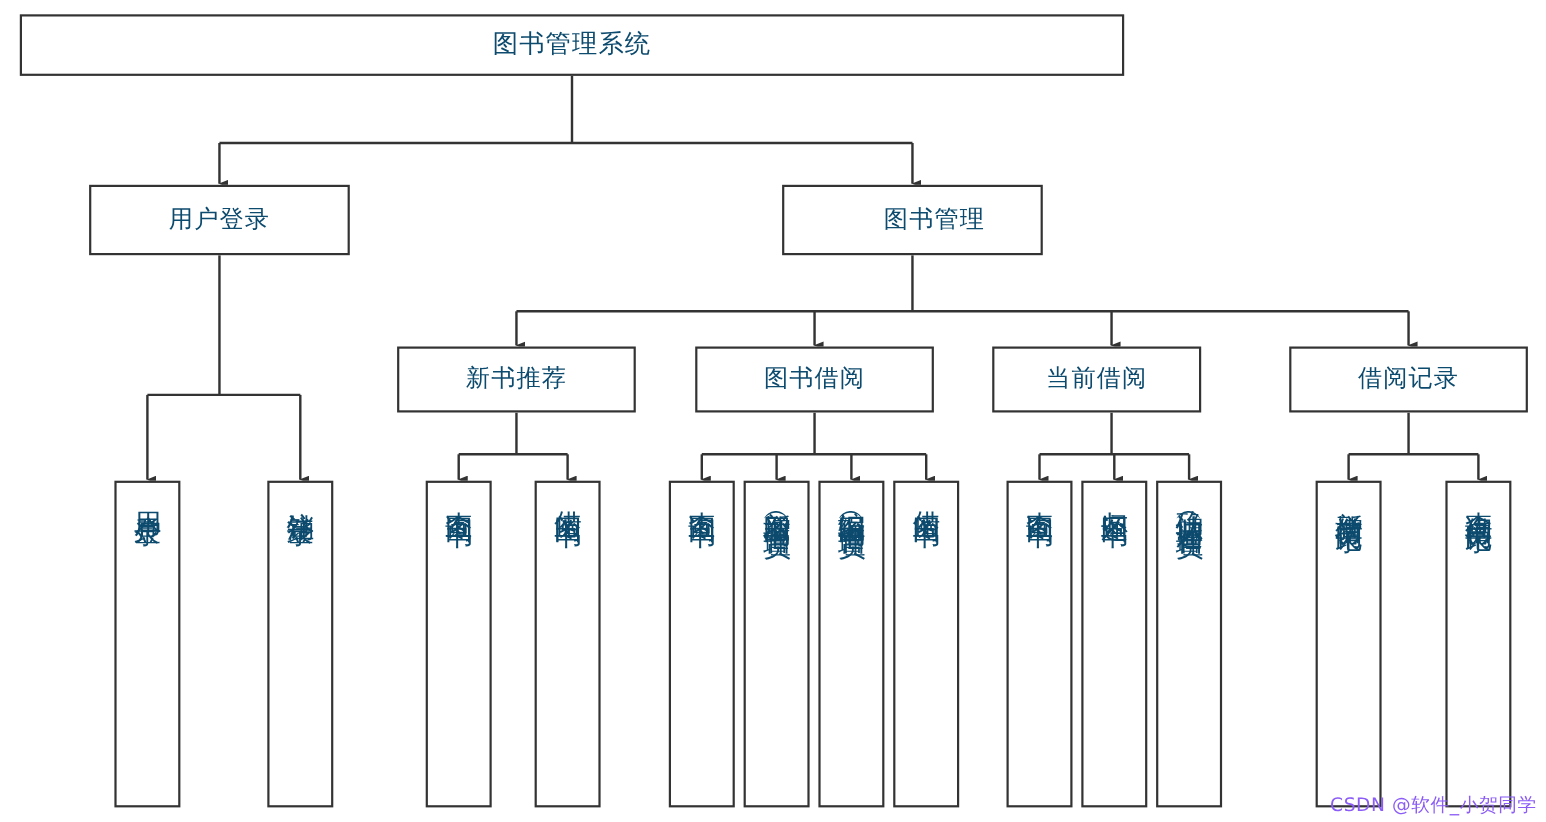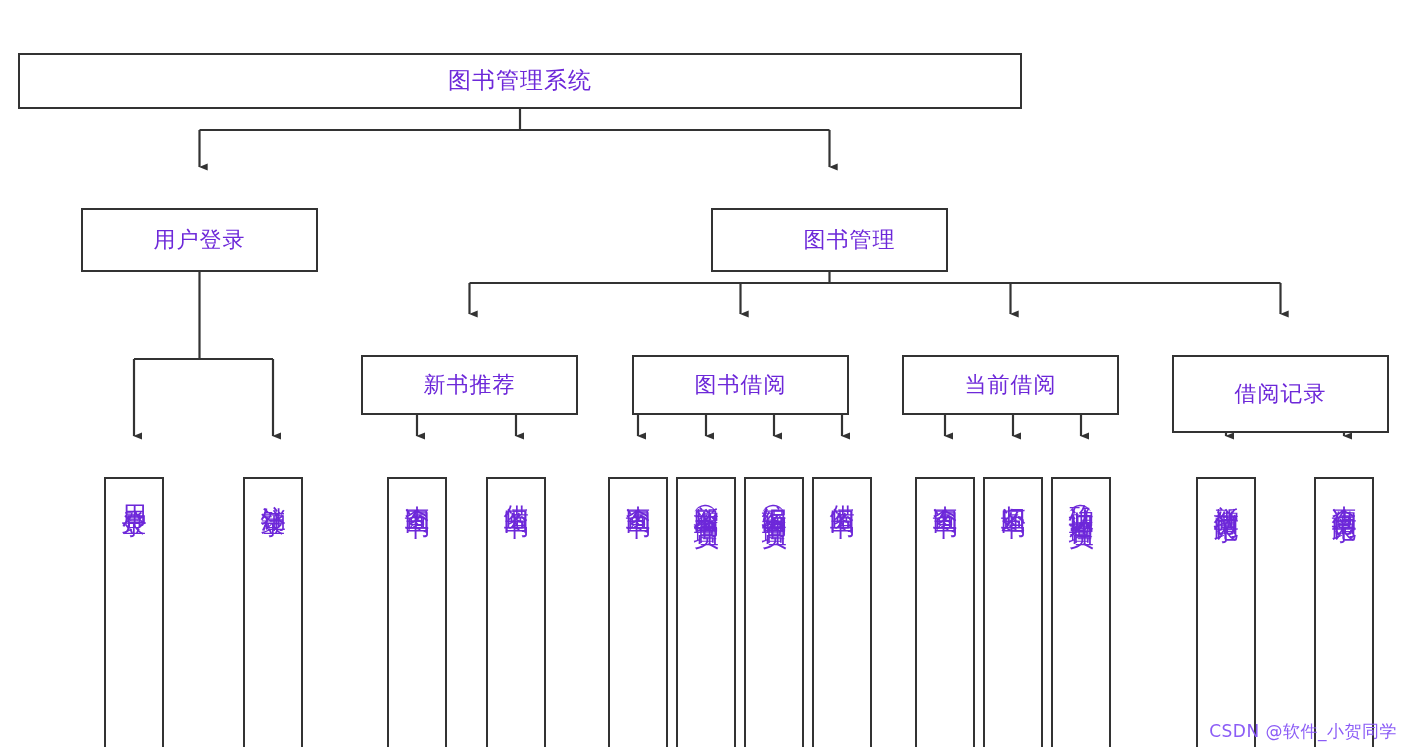--- a/index.html
+++ b/index.html
@@ -27,22 +27,21 @@
     pointer-events: none;
   }
   .node {
     position: absolute;
     box-sizing: border-box;
     background: #ffffff;
     border: 2px solid #333333;
     display: flex;
     align-items: center;
     justify-content: center;
-    color: #6d28d9;
-    margin-top: 40px;
+    color: #0c4a6e;
   }
   .node .label {
     display: block;
     text-align: center;
     line-height: 1.18;
   }
   
   .node.horiz .label {
     font-size: 22px;
     letter-spacing: 1px;
@@ -134,24 +133,24 @@
   <div class="node horiz" style="left: 711px; top: 168px; width: 237px; height: 64px; padding-left: 40px;">
     <span class="label">图书管理</span>
   </div>
 
   <div class="node horiz" style="left: 632px; top: 315px; width: 217px; height: 60px;">
     <span class="label">图书借阅</span>
   </div>
   <div class="node horiz" style="left: 361px; top: 315px; width: 217px; height: 60px;">
     <span class="label">新书推荐</span>
   </div>
-  <div class="node horiz" style="left: 902px; top: 315px; width: 217px; height: 60px;">
+  <div class="node horiz" style="left: 902px; top: 315px; width: 190px; height: 60px;">
     <span class="label">当前借阅</span>
   </div>
-  <div class="node horiz" style="left: 1172px; top: 315px; width: 217px; height: 78px;">
+  <div class="node horiz" style="left: 1172px; top: 315px; width: 217px; height: 60px;">
     <span class="label">借阅记录</span>
   </div>
 
   <div class="node vert" style="left: 104px; top: 437px; width: 60px; height: 297px;">
     <span class="label">用户登录</span>
   </div>
   <div class="node vert" style="left: 243px; top: 437px; width: 60px; height: 297px;">
     <span class="label">注销登录</span>
   </div>
   <div class="node vert" style="left: 387px; top: 437px; width: 60px; height: 297px;">

